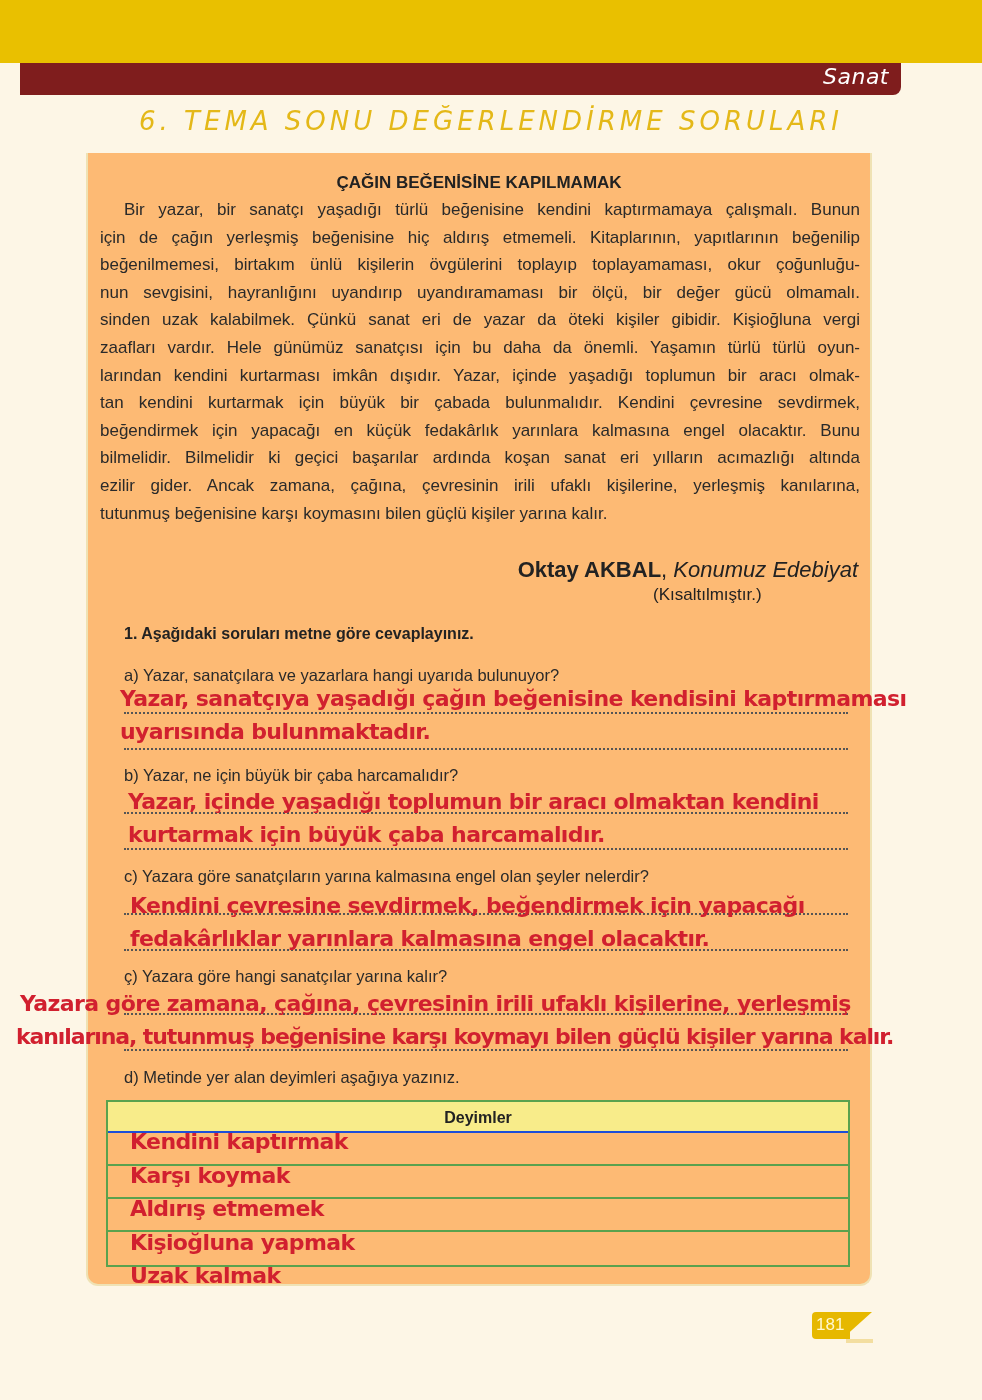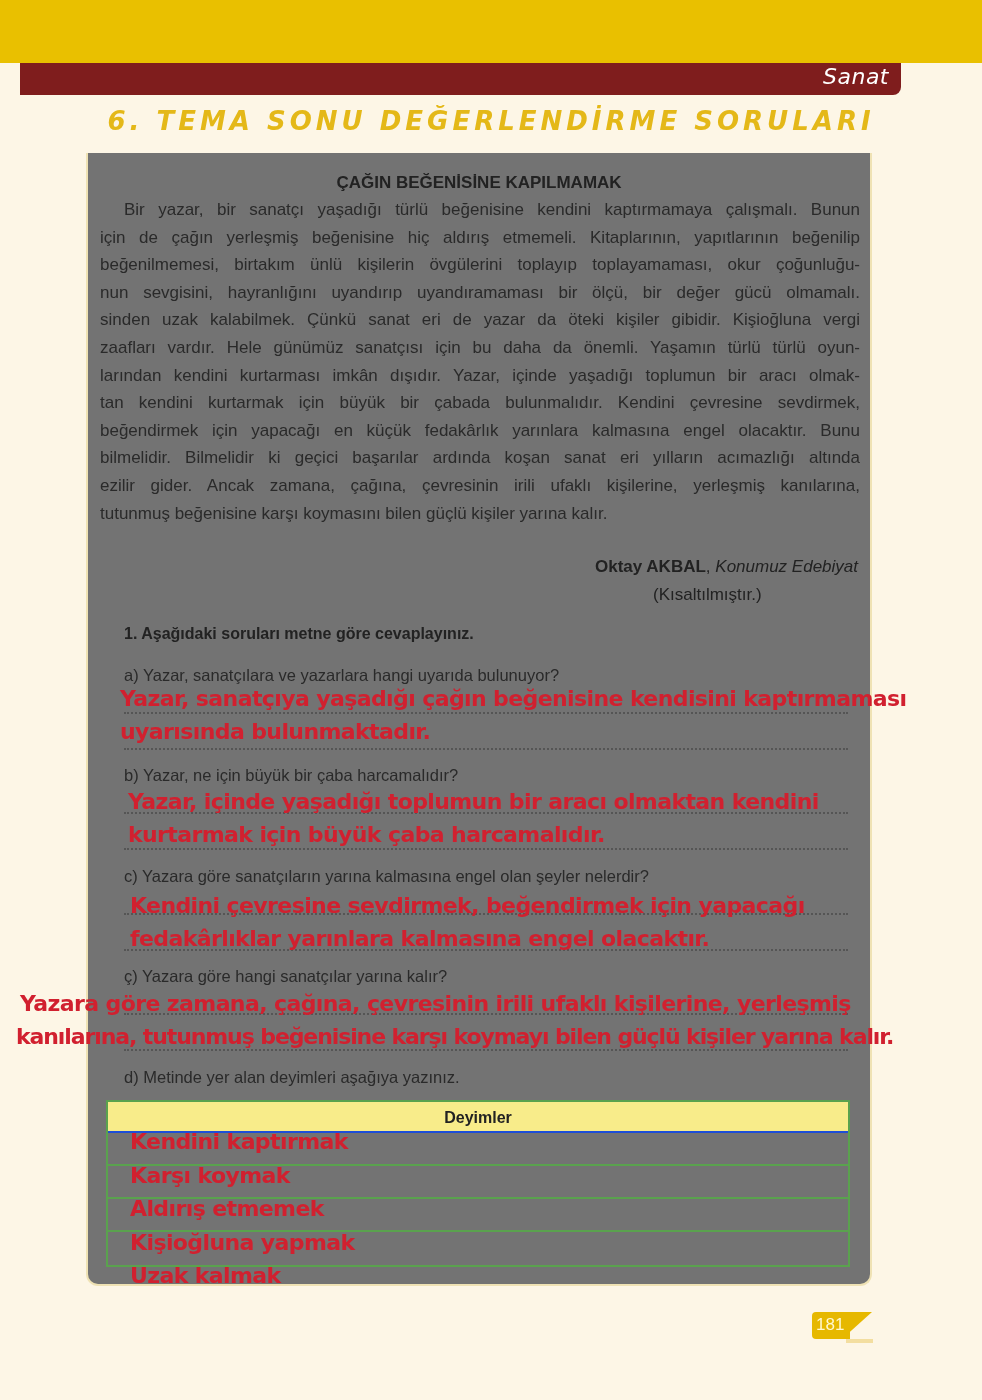--- a/index.html
+++ b/index.html
@@ -3,31 +3,31 @@
 <meta charset="utf-8">
 <style>
   * { box-sizing: border-box; margin: 0; padding: 0; }
   html, body { width: 982px; height: 1400px; overflow: hidden; }
   body { background: #fdf6e6; position: relative; font-family: "Liberation Sans", sans-serif; }
 
   .top-band { position: absolute; left: 0; top: 0; width: 982px; height: 63px; background: #e9c000; }
   .sub-band { position: absolute; left: 0; top: 63px; width: 881px; height: 32px; background: #7f1d1d; border-bottom-right-radius: 8px; margin-left: 20px; }
   .section-label { position: absolute; right: 12px; top: 1px; font-family: "DejaVu Sans", sans-serif; font-style: italic; font-size: 22px; color: #ffffff; letter-spacing: 0.5px; }
 
-  .page-title { position: absolute; left: 0; width: 982px; top: 106px; text-align: center; font-family: "DejaVu Sans", sans-serif; font-weight: bold; font-style: italic; font-size: 26px; letter-spacing: 4px; color: #e4b818; }
+  .page-title { position: absolute; left: 0; width: 982px; top: 106px; text-align: center; font-family: "DejaVu Sans", sans-serif; font-weight: normal; font-style: italic; font-size: 26px; letter-spacing: 4px; color: #e4b818; }
 
-  .panel { position: absolute; left: 86px; top: 153px; width: 786px; height: 1133px; background: #737373; border: 2px solid #efe2b4; border-top: none; border-radius: 0 0 12px 12px; }
+  .panel { position: absolute; left: 86px; top: 153px; width: 786px; height: 1133px; background: #fdba74; border: 2px solid #efe2b4; border-top: none; border-radius: 0 0 12px 12px; }
 
   .reading-title { position: absolute; left: 0; width: 100%; top: 20px; text-align: center; font-weight: bold; font-size: 17px; color: #222; }
   .reading-body { position: absolute; left: 12px; top: 43px; width: 760px; font-size: 17px; line-height: 27.6px; color: #2a2a2a; text-align: justify; }
   .reading-body .line { display: block; text-align: justify; text-align-last: justify; white-space: nowrap; }
   .reading-body .line.first { padding-left: 24px; }
   .reading-body .line.last { text-align-last: left; }
 
-  .citation { position: absolute; right: 12px; top: 404px; font-size: 17px; color: #222; }
+  .citation { position: absolute; right: 12px; top: 404px; font-size: 22px; color: #222; }
   .citation .author { font-weight: bold; }
   .citation .work { font-style: italic; }
   .abridged { position: absolute; left: 565px; top: 432px; font-size: 17px; color: #222; }
 
   .q-main { position: absolute; left: 36px; top: 472px; font-size: 16px; font-weight: bold; color: #222; }
   .question { position: absolute; left: 36px; font-size: 16.5px; color: #2a2a2a; }
   .dotline { position: absolute; left: 36px; width: 724px; height: 2px; border-bottom: 2px dotted #555; }
 
   .answer { position: absolute; font-family: "DejaVu Sans", sans-serif; font-weight: bold; font-size: 22px; color: #d1202f; white-space: nowrap; letter-spacing: -0.6px; z-index: 5; }
 

